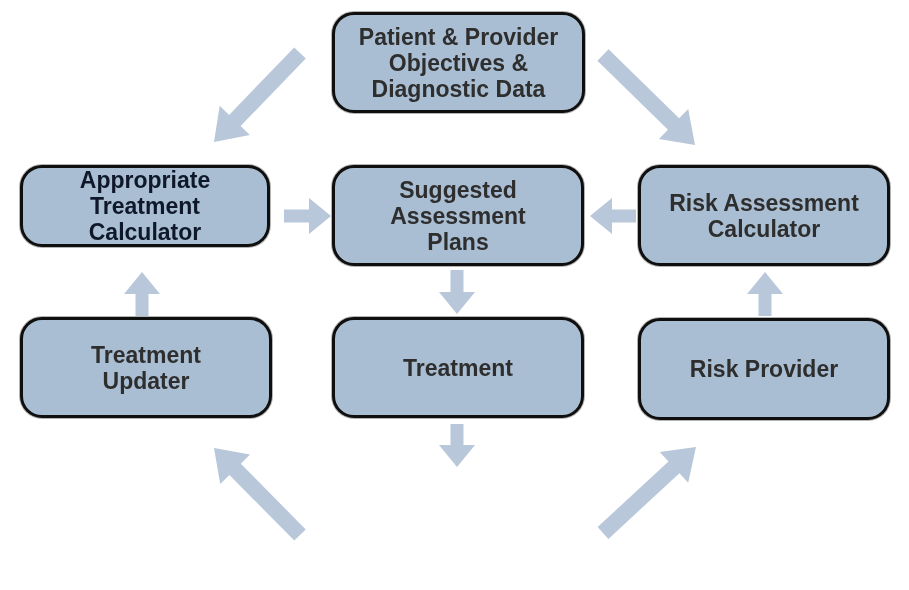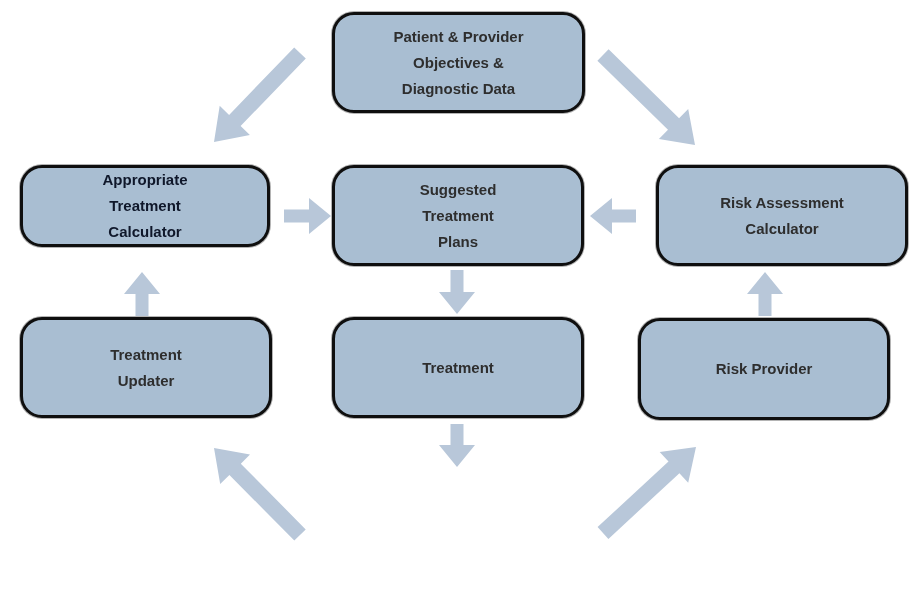--- a/index.html
+++ b/index.html
@@ -26,21 +26,21 @@
     position: absolute;
     box-sizing: border-box;
     border: 3px solid #0f0f0f;
     border-radius: 22px;
     background: #a9bed2;
     display: flex;
     align-items: center;
     justify-content: center;
     text-align: center;
     color: #2e2e2e;
-    font-size: 15px;
+    font-size: 23px;
     font-weight: 600;
     line-height: 26px;
     white-space: pre-line;
     box-shadow: 0 0 0 1px rgba(40,40,40,0.35);
   }
 </style>
 </head>
 <body>
 
 <div id="canvas">
@@ -57,21 +57,21 @@
       <polygon points="608.4,538.9 679.4,473.2 688.2,482.8 696.0,447.0 659.7,451.9 668.5,461.5 597.6,527.1" fill="#b8c7d9"></polygon>
     </svg>
 
   <div class="node" style="left: 332px; top: 12px; width: 253px; height: 101px; background: rgb(169, 190, 210); border-color: rgb(15, 15, 15); color: rgb(46, 46, 46);"><span>Patient &amp; Provider
 Objectives &amp;
 Diagnostic Data</span></div>
   <div class="node" style="left: 20px; top: 165px; width: 250px; height: 82px; background: rgb(169, 190, 210); border-color: rgb(15, 15, 15); color: #0f172a;"><span>Appropriate
 Treatment
 Calculator</span></div>
   <div class="node" style="left: 332px; top: 165px; width: 252px; height: 101px; background: rgb(169, 190, 210); border-color: rgb(15, 15, 15); color: rgb(46, 46, 46);"><span>Suggested
-Treatment
+Assessment
 Plans</span></div>
-  <div class="node" style="left: 656px; top: 165px; width: 252px; height: 101px; background: rgb(169, 190, 210); border-color: rgb(15, 15, 15); color: rgb(46, 46, 46);"><span>Risk Assessment
+  <div class="node" style="left: 638px; top: 165px; width: 252px; height: 101px; background: rgb(169, 190, 210); border-color: rgb(15, 15, 15); color: rgb(46, 46, 46);"><span>Risk Assessment
 Calculator</span></div>
   <div class="node" style="left: 20px; top: 317px; width: 252px; height: 101px; background: rgb(169, 190, 210); border-color: rgb(15, 15, 15); color: rgb(46, 46, 46);"><span>Treatment
 Updater</span></div>
   <div class="node" style="left: 332px; top: 317px; width: 252px; height: 101px; background: rgb(169, 190, 210); border-color: rgb(15, 15, 15); color: rgb(46, 46, 46);"><span>Treatment</span></div>
   <div class="node" style="left: 638px; top: 318px; width: 252px; height: 102px; background: rgb(169, 190, 210); border-color: rgb(15, 15, 15); color: rgb(46, 46, 46);"><span>Risk Provider</span></div>
 </div>
 
 </body></html>

